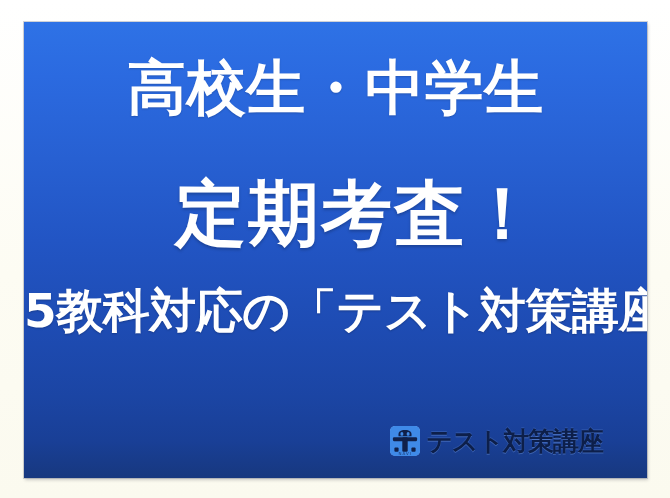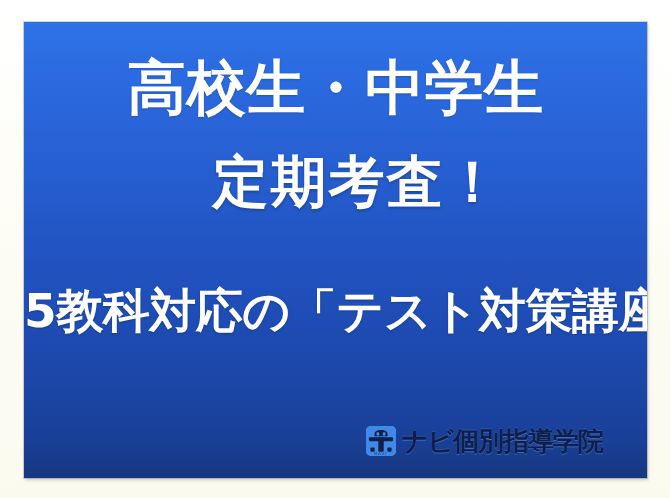--- a/index.html
+++ b/index.html
@@ -71,23 +71,23 @@
     color: #ffffff;
     font-size: 59px;
     font-weight: bold;
     letter-spacing: 0.5px;
     line-height: 1;
     text-shadow: 0 1px 2px rgba(0,0,0,0.18);
     white-space: nowrap;
   }
 
   .line-main {
-    top: 132px;
-    color: #ffffff;
-    font-size: 56px;
+    top: 156px;
+    color: #ffffff;
+    font-size: 71px;
     font-weight: bold;
     letter-spacing: 2px;
     line-height: 1;
     text-shadow: 0 2px 3px rgba(0,0,0,0.22);
     white-space: nowrap;
     margin-left: 44px;
   }
 
   .line-course {
     top: 265px;
@@ -189,19 +189,19 @@
             <ellipse cx="11.9" cy="7.9" rx="1.5" ry="1.9" fill="#3f8ae8"></ellipse>
             <ellipse cx="18.1" cy="7.9" rx="1.5" ry="1.9" fill="#3f8ae8"></ellipse>
             <rect x="2.9" y="11.3" width="24.2" height="3.9" rx="1.1" fill="#10204a"></rect>
             <rect x="12.3" y="11.3" width="5.4" height="14.5" rx="1.1" fill="#10204a"></rect>
             <rect x="4.4" y="21.4" width="4.2" height="4.4" rx="1" fill="#10204a"></rect>
             <rect x="21.4" y="21.4" width="4.2" height="4.4" rx="1" fill="#10204a"></rect>
           </svg>
           <div class="brand-badge-caption">NAVI</div>
         </div>
 
-        <div class="brand-wordmark">ナビ個別指導学院</div>
+        <div class="brand-wordmark">テスト対策講座</div>
       </div>
 
     </div>
   </div>
 
 </div>
 
 </body></html>

